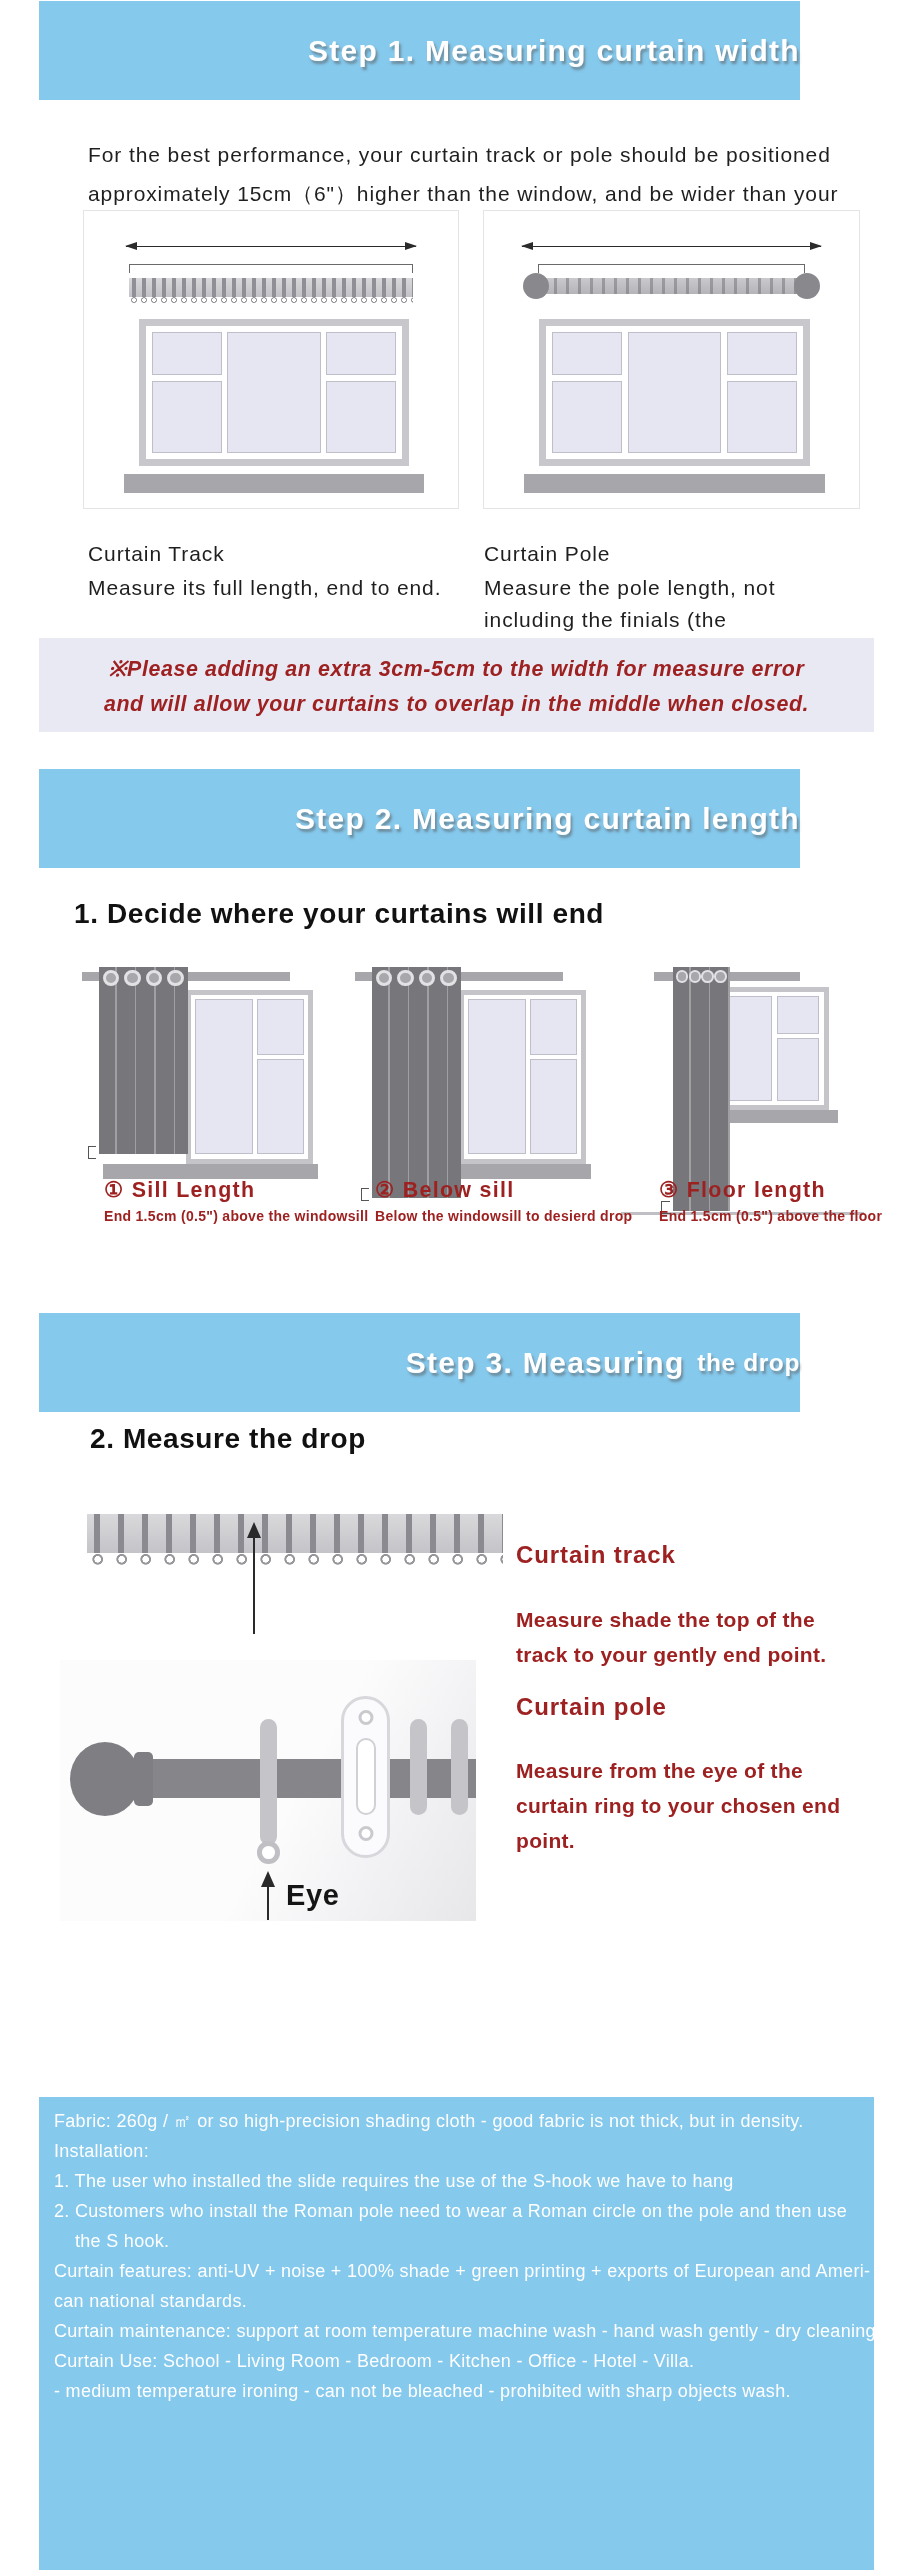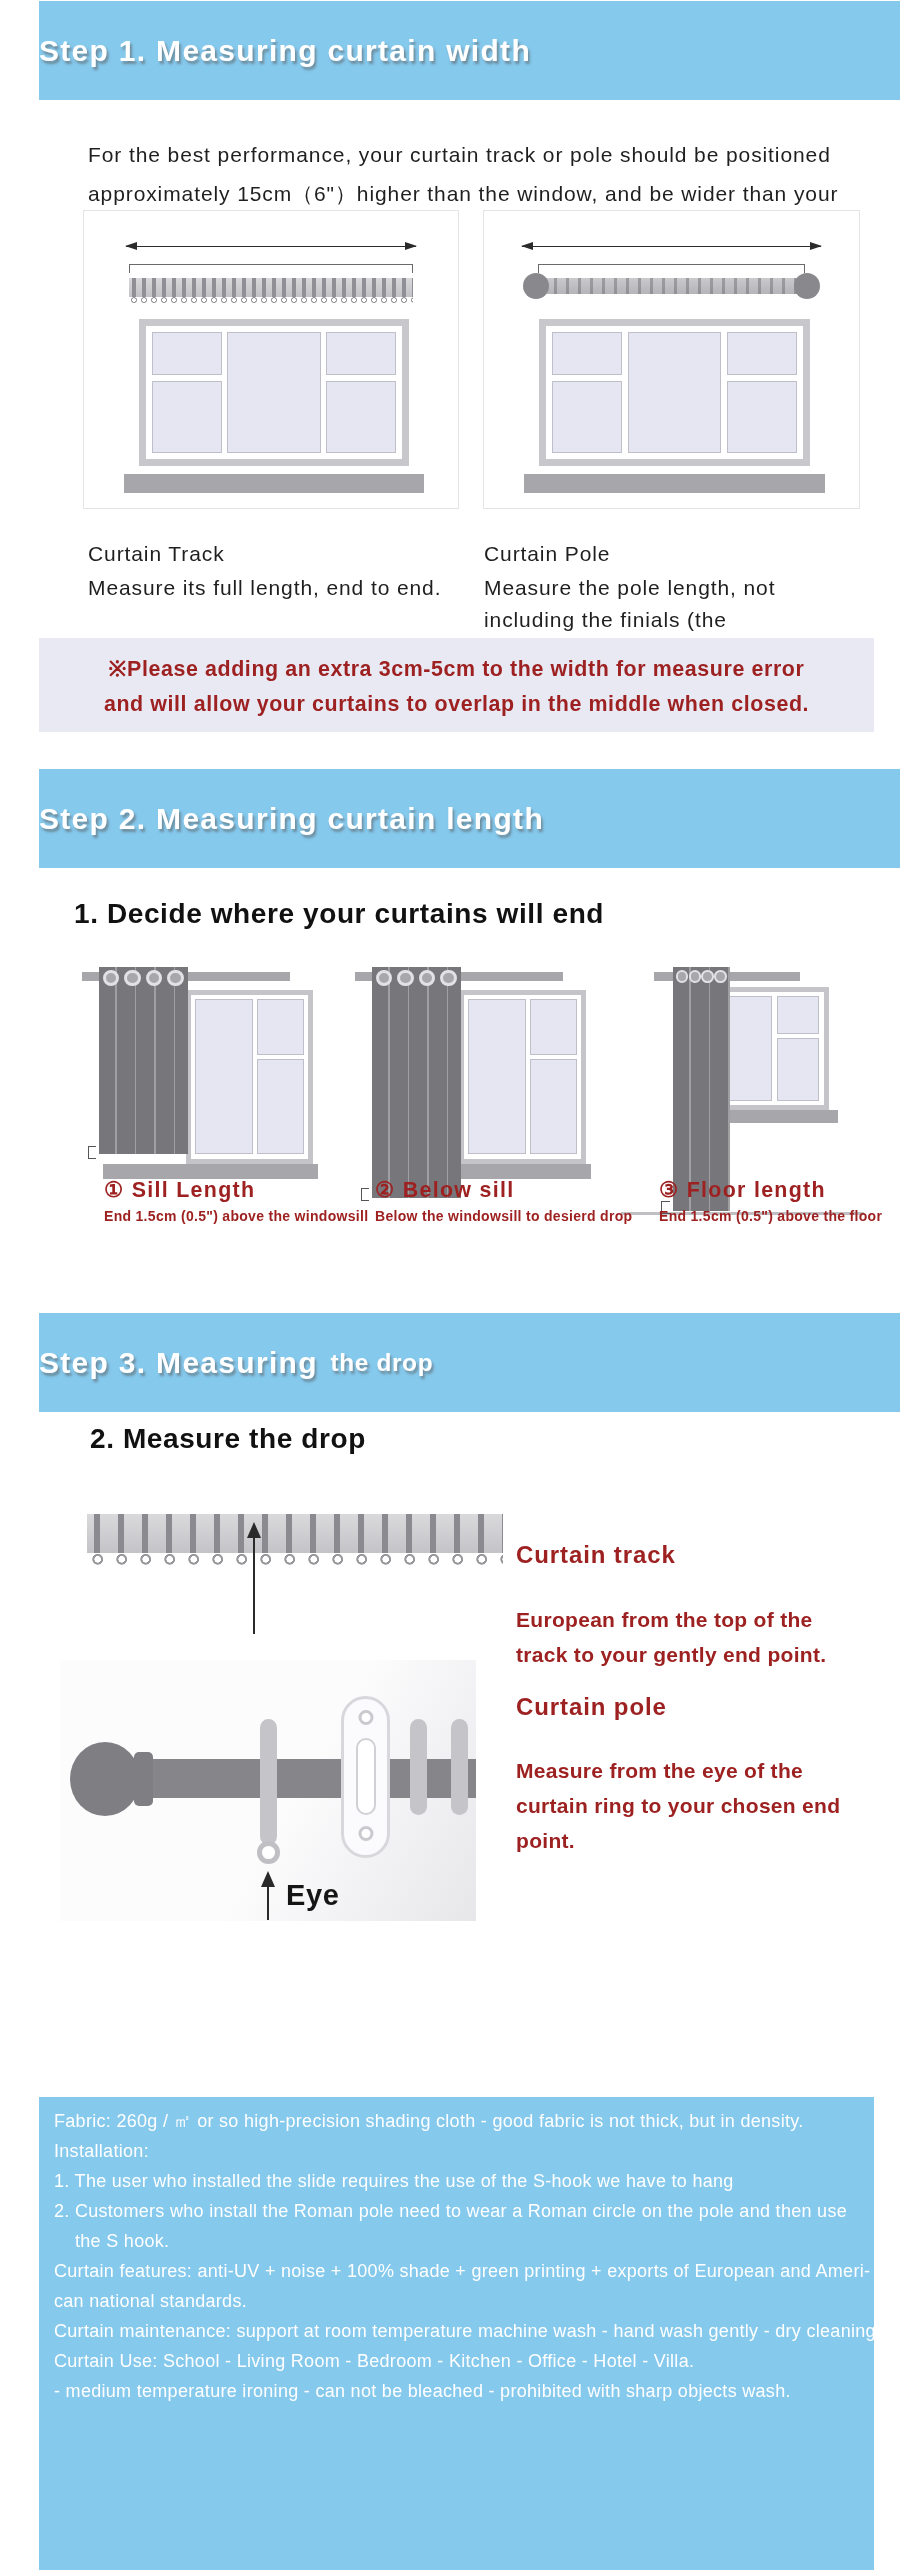--- a/index.html
+++ b/index.html
@@ -1,32 +1,32 @@
 <!DOCTYPE html>
 <html style="font-size:10px"><head>
 <meta charset="utf-8">
 <style>
   html,body{margin:0;padding:0;background:#ffffff;}
   .page{position:relative;width:910px;height:2576px;background:#ffffff;overflow:hidden;
         font-family:"Liberation Sans",sans-serif;color:#1a1a1a;}
 
   
-  .banner{position:absolute;left:39px;width:861px;height:99px;background:#85C9ED;
-          display:flex;align-items:center;justify-content:flex-start;}
+  .banner{position:absolute;left:39px;width:761px;height:99px;background:#85C9ED;
+          display:flex;align-items:center;justify-content:flex-end;}
   .banner .t{color:#ffffff;font-weight:bold;font-size:30px;letter-spacing:1.3px;
              text-shadow:1.9px 2.5px 2.5px rgba(90,90,90,0.55);white-space:nowrap;}
   .banner .t-sub{color:#ffffff;font-weight:bold;font-size:24.5px;letter-spacing:0.6px;
              margin-left:12.6px;text-shadow:1.9px 2.5px 2.5px rgba(90,90,90,0.55);white-space:nowrap;}
 
   
   .black-par{position:absolute;font-size:21px;letter-spacing:0.9px;color:#1f1f1f;white-space:nowrap;}
   .black-label{position:absolute;font-size:21px;letter-spacing:0.9px;color:#1f1f1f;white-space:nowrap;}
   .black-heading{position:absolute;font-weight:bold;font-size:28px;letter-spacing:0.6px;color:#111;white-space:nowrap;}
   .note{position:absolute;left:39px;width:835px;background:#E9E9F3;text-align:center;}
-  .note .ln{font-size:21.4px;font-weight:bold;letter-spacing:0.6px;color:#9E2121;line-height:35px;white-space:nowrap;}
+  .note .ln{font-size:21.4px;font-weight:bold;letter-spacing:0.6px;color:#9E2121;line-height:35px;white-space:nowrap;font-style:italic;}
   .red-head{position:absolute;font-weight:bold;font-size:24px;letter-spacing:0.9px;color:#9E2121;white-space:nowrap;}
   .red-desc{position:absolute;font-weight:bold;font-size:21px;letter-spacing:0.3px;color:#9E2121;
             line-height:35px;white-space:nowrap;}
   .opt-title{position:absolute;font-weight:bold;font-size:21.4px;letter-spacing:1.3px;color:#9E2121;white-space:nowrap;}
   .opt-desc{position:absolute;font-weight:bold;font-size:14px;letter-spacing:0.3px;color:#9E2121;white-space:nowrap;}
 
   
   .illus-box{position:absolute;background:#fff;border:1.3px solid #E4E4E6;box-sizing:border-box;}
   .dim-arrow{position:absolute;height:0;border-top:1.9px solid #2b2b2b;}
   .dim-arrow .ah{position:absolute;top:-5px;width:0;height:0;border-top:4.4px solid transparent;
@@ -286,21 +286,21 @@
   <div class="strip" style="left:87px;top:1514px;width:416px;">
     <div class="band"></div>
     <div class="rings2"></div>
   </div>
   <div class="uparrow" style="left:247px;top:1522px;">
     <div class="head"></div>
     <div class="stem" style="height:96px;"></div>
   </div>
 
   <div class="red-head" style="left:516px;top:1541px;">Curtain track</div>
-  <div class="red-desc" style="left:516px;top:1602px;">European from the top of the</div>
+  <div class="red-desc" style="left:516px;top:1602px;">Measure shade the top of the</div>
   <div class="red-desc" style="left:516px;top:1637px;">track to your gently end point.</div>
 
   <div class="pole-box" style="left:60px;top:1660px;width:416px;height:261px;">
     <div class="pole-big"></div>
     <div class="finial-ball"></div>
     <div class="finial-collar"></div>
     <div class="ringcap" style="left:200px;"></div>
     <div class="ringcap" style="left:350px;"></div>
     <div class="ringcap" style="left:391px;"></div>
     <div class="eyetail"></div>

